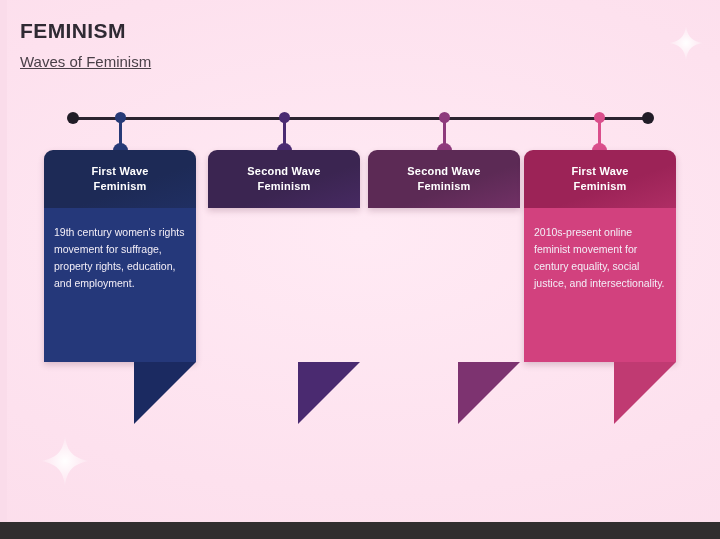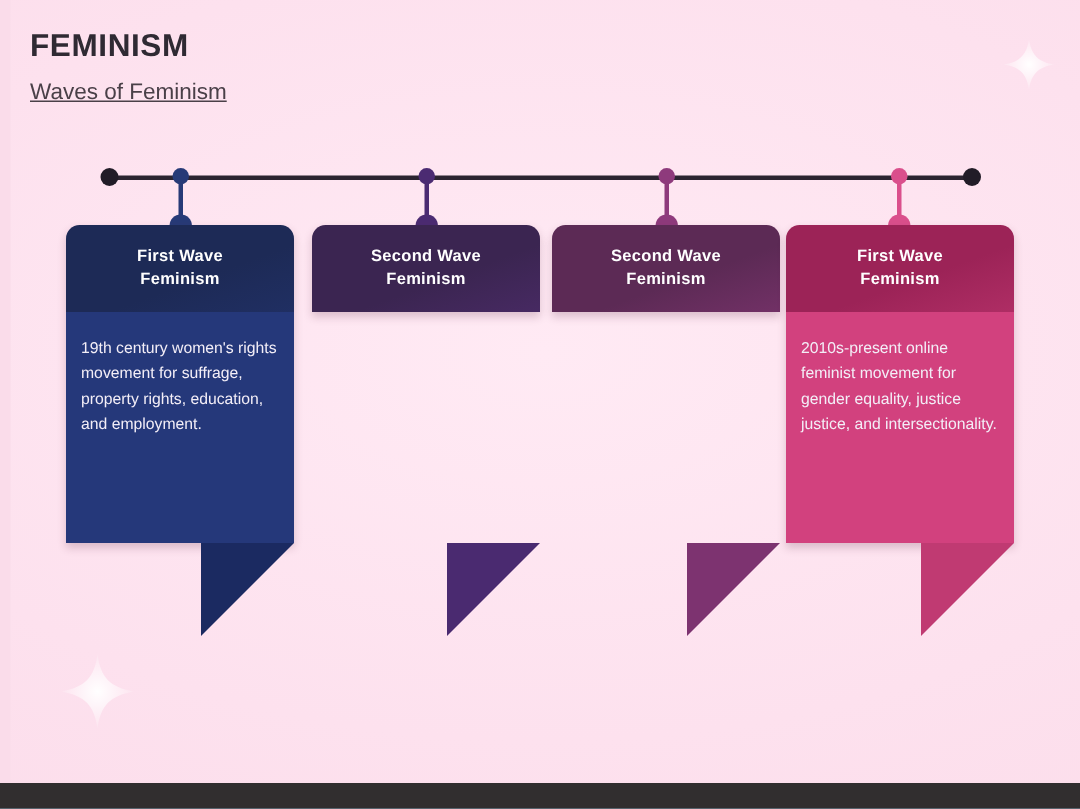--- a/index.html
+++ b/index.html
@@ -312,21 +312,21 @@
 
       <div class="card-wrap" style="left:524px;">
         <div class="card">
           <div class="card-header" style="background: linear-gradient(160deg, rgb(156, 35, 87) 0%, rgb(156, 35, 87) 60%, rgb(210, 65, 126) 175%);">
             <div class="card-header-title">
               <span>First Wave</span><br>
               <span>Feminism</span>
             </div>
           </div>
           <div class="card-body" style="background: linear-gradient(175deg, rgb(210, 65, 126) 0%, rgb(210, 65, 126) 100%);">
-            <span class="card-body-text">2010s-present online feminist movement for gender equality, justice justice, and intersectionality.</span>
+            <span class="card-body-text">2010s-present online feminist movement for century equality, social justice, and intersectionality.</span>
           </div>
         </div>
         <div class="card-tail" style="left:90px;">
           <svg width="62" height="62" viewBox="0 0 62 62">
               <polygon points="0,0 62,0 0,62" fill="#c03a72"></polygon>
             </svg>
         </div>
       </div>
 
     </div>

